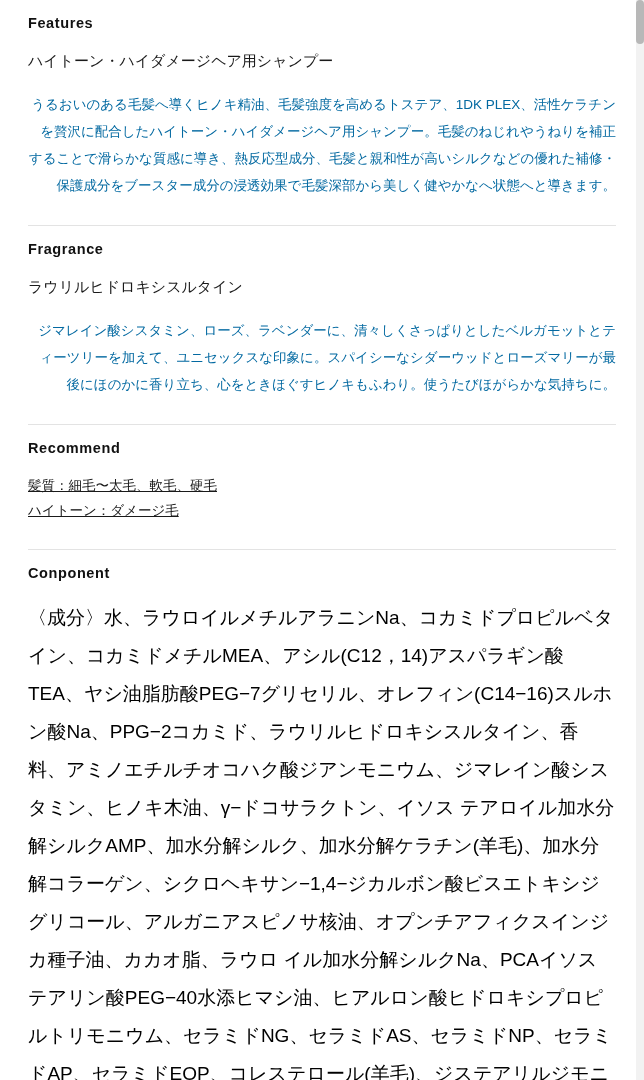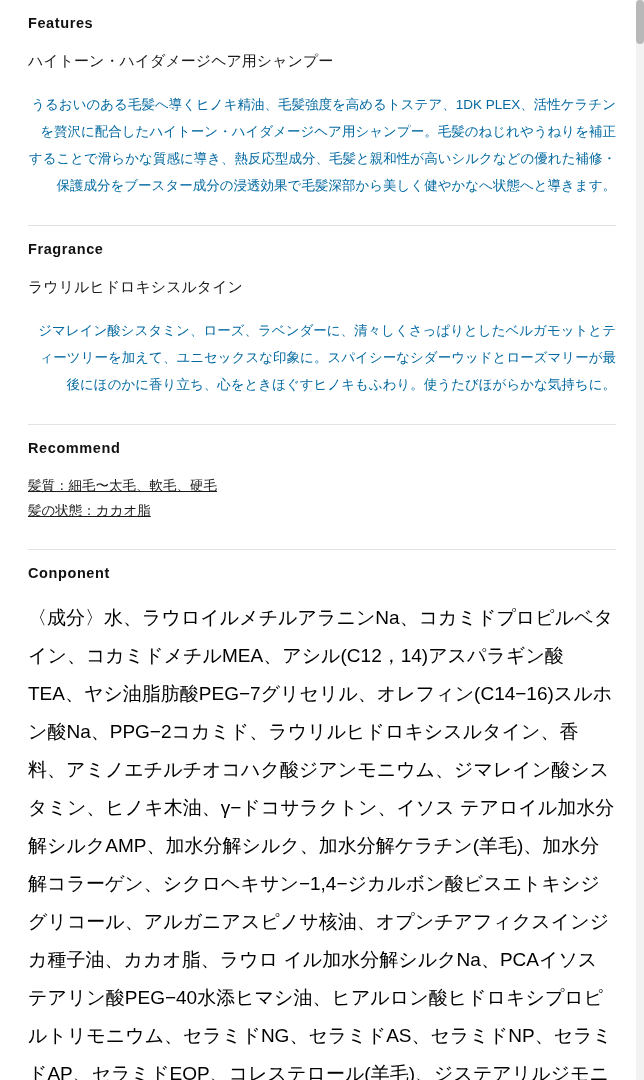--- a/index.html
+++ b/index.html
@@ -99,21 +99,21 @@
     <h2 class="section-title">Fragrance</h2>
     <p class="subtitle">ラウリルヒドロキシスルタイン</p>
     <p class="body-text">ジマレイン酸シスタミン、ローズ、ラベンダーに、清々しくさっぱりとしたベルガモットとティーツリーを加えて、ユニセックスな印象に。スパイシーなシダーウッドとローズマリーが最後にほのかに香り立ち、心をときほぐすヒノキもふわり。使うたびほがらかな気持ちに。</p>
   </div>
 
   <hr class="divider">
 
   <div class="section">
     <h2 class="section-title">Recommend</h2>
     <p class="spec-line">髪質：細毛〜太毛、軟毛、硬毛</p>
-    <p class="spec-line">髪の状態：カカオ脂</p>
+    <p class="spec-line">ハイトーン：ダメージ毛</p>
   </div>
 
   <hr class="divider">
 
   <div class="section">
     <h2 class="section-title">Conponent</h2>
     <p class="ingredients">〈成分〉水、ラウロイルメチルアラニンNa、コカミドプロピルベタイン、コカミドメチルMEA、アシル(C12，14)アスパラギン酸TEA、ヤシ油脂肪酸PEG−7グリセリル、オレフィン(C14−16)スルホン酸Na、PPG−2コカミド、ラウリルヒドロキシスルタイン、香料、アミノエチルチオコハク酸ジアンモニウム、ジマレイン酸シスタミン、ヒノキ木油、γ−ドコサラクトン、イソス テアロイル加水分解シルクAMP、加水分解シルク、加水分解ケラチン(羊毛)、加水分解コラーゲン、シクロヘキサン−1,4−ジカルボン酸ビスエトキシジグリコール、アルガニアスピノサ核油、オプンチアフィクスインジカ種子油、カカオ脂、ラウロ イル加水分解シルクNa、PCAイソステアリン酸PEG−40水添ヒマシ油、ヒアルロン酸ヒドロキシプロピルトリモニウム、セラミドNG、セラミドAS、セラミドNP、セラミドAP、セラミドEOP、コレステロール(羊毛)、ジステアリルジモニウムクロリド、クオタニウム−33、ポリクオタニウム−10、セバシン酸ジエチル、BG、DPG、PG、PCA−Na、アルギニン、安息香酸Na、塩化アンモニウム、クエン酸、エタノール、フェノキシエタノール、メチルパラベン、プロピルパラベン</p>
   </div>
 
 </div>

